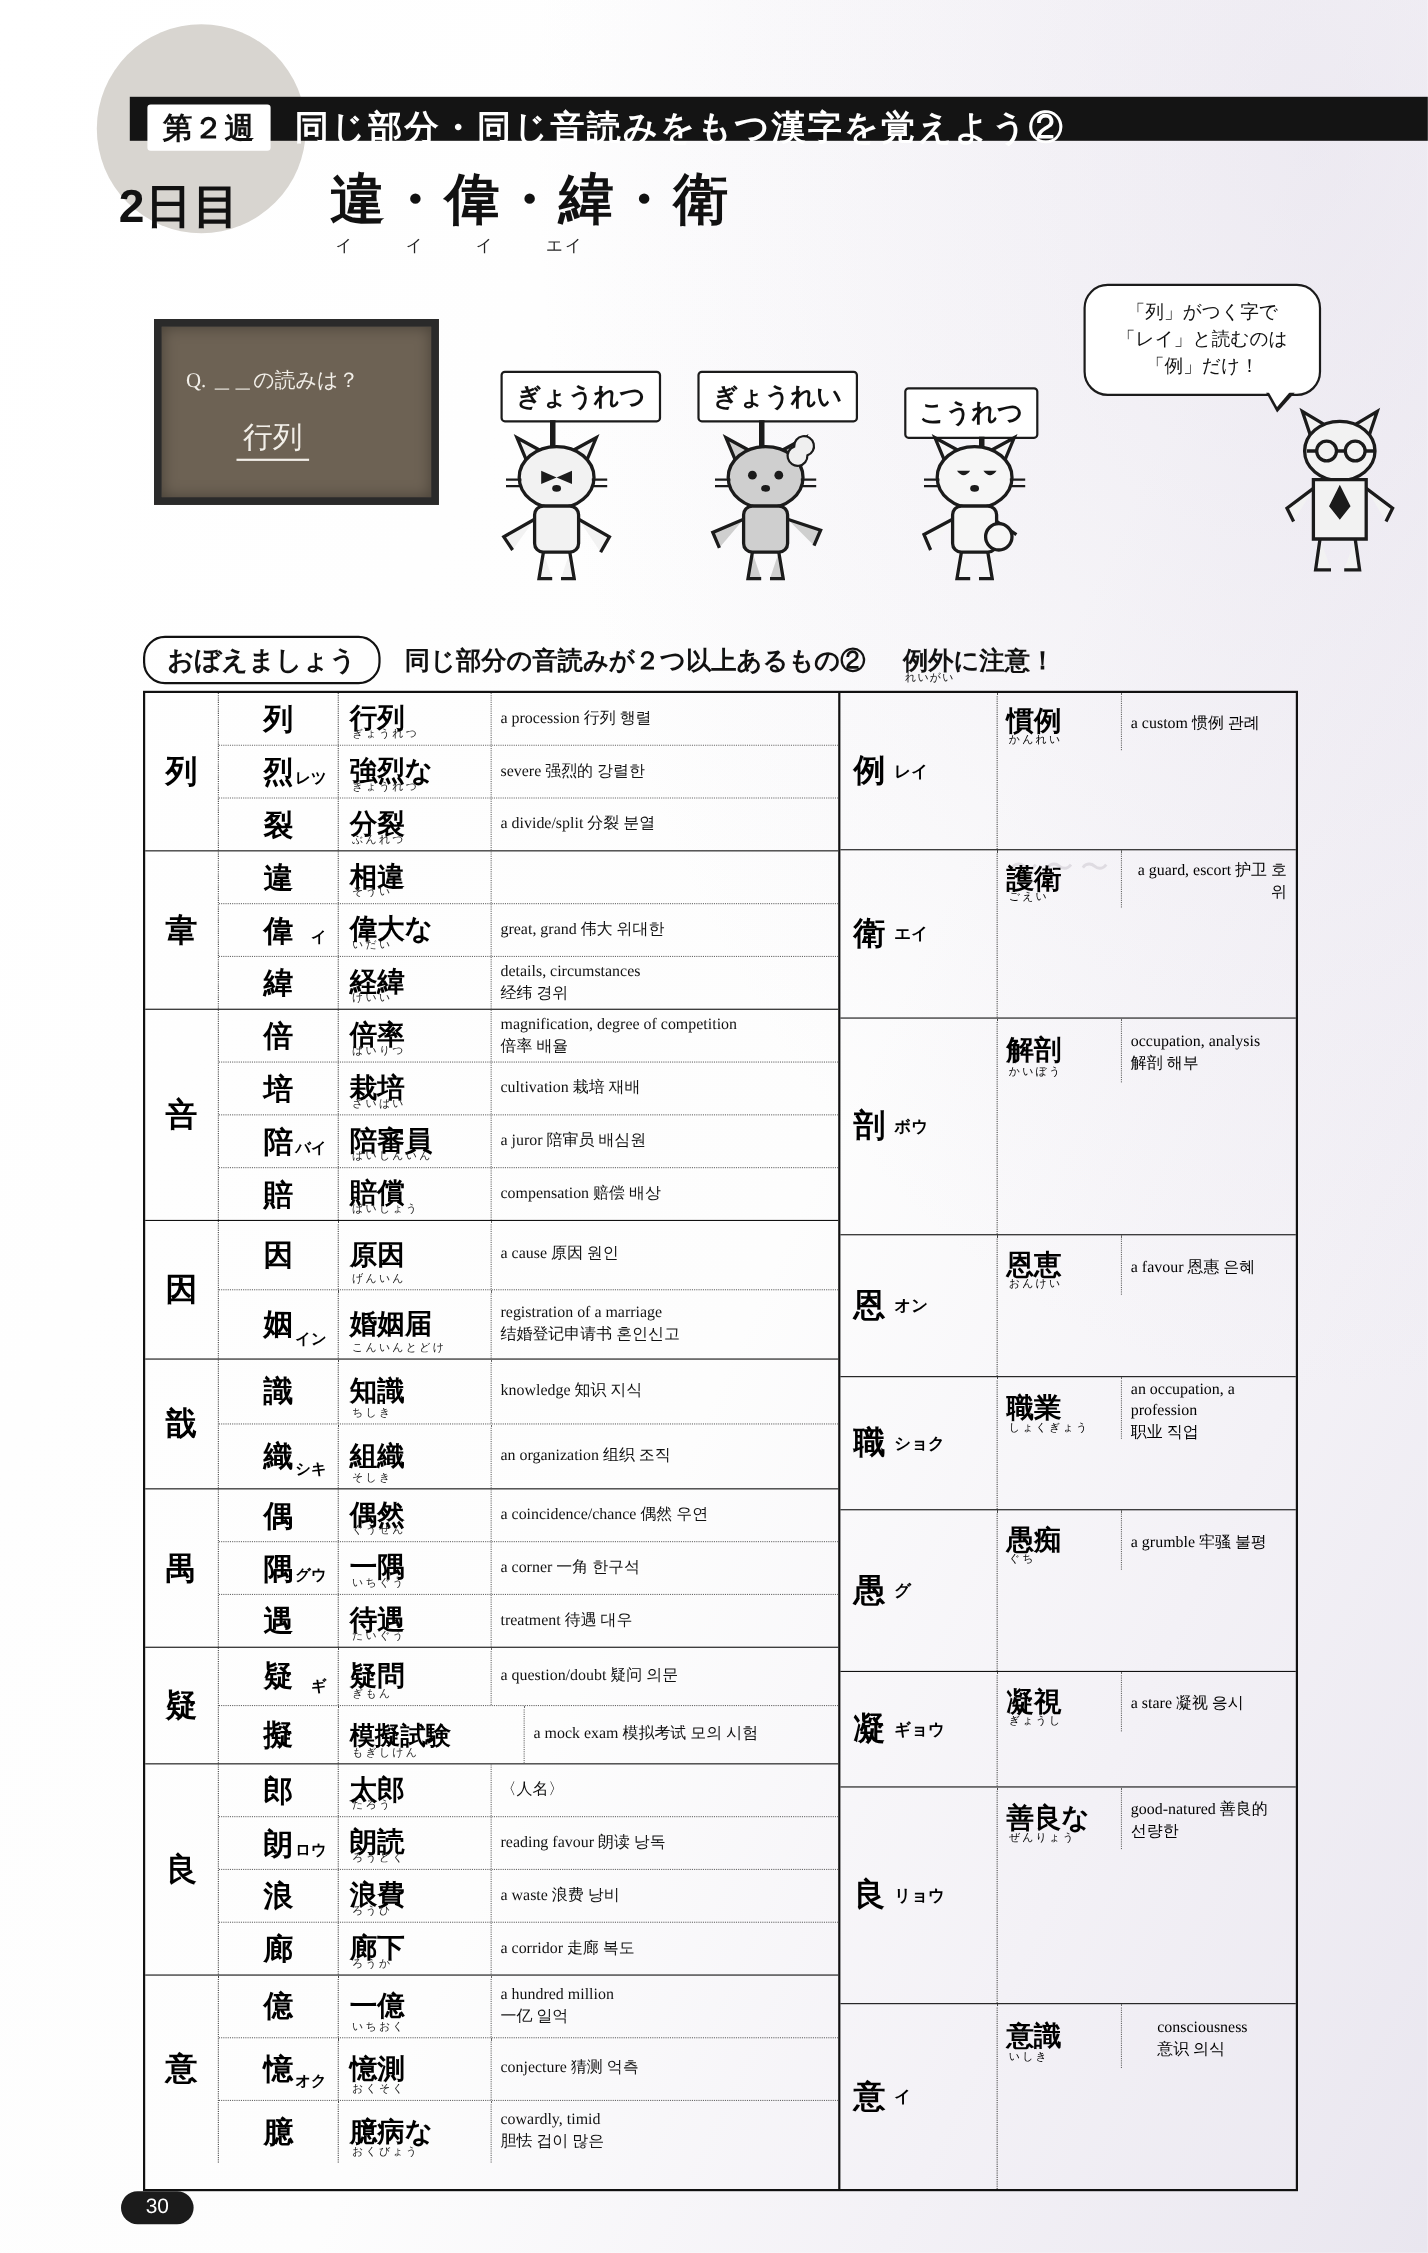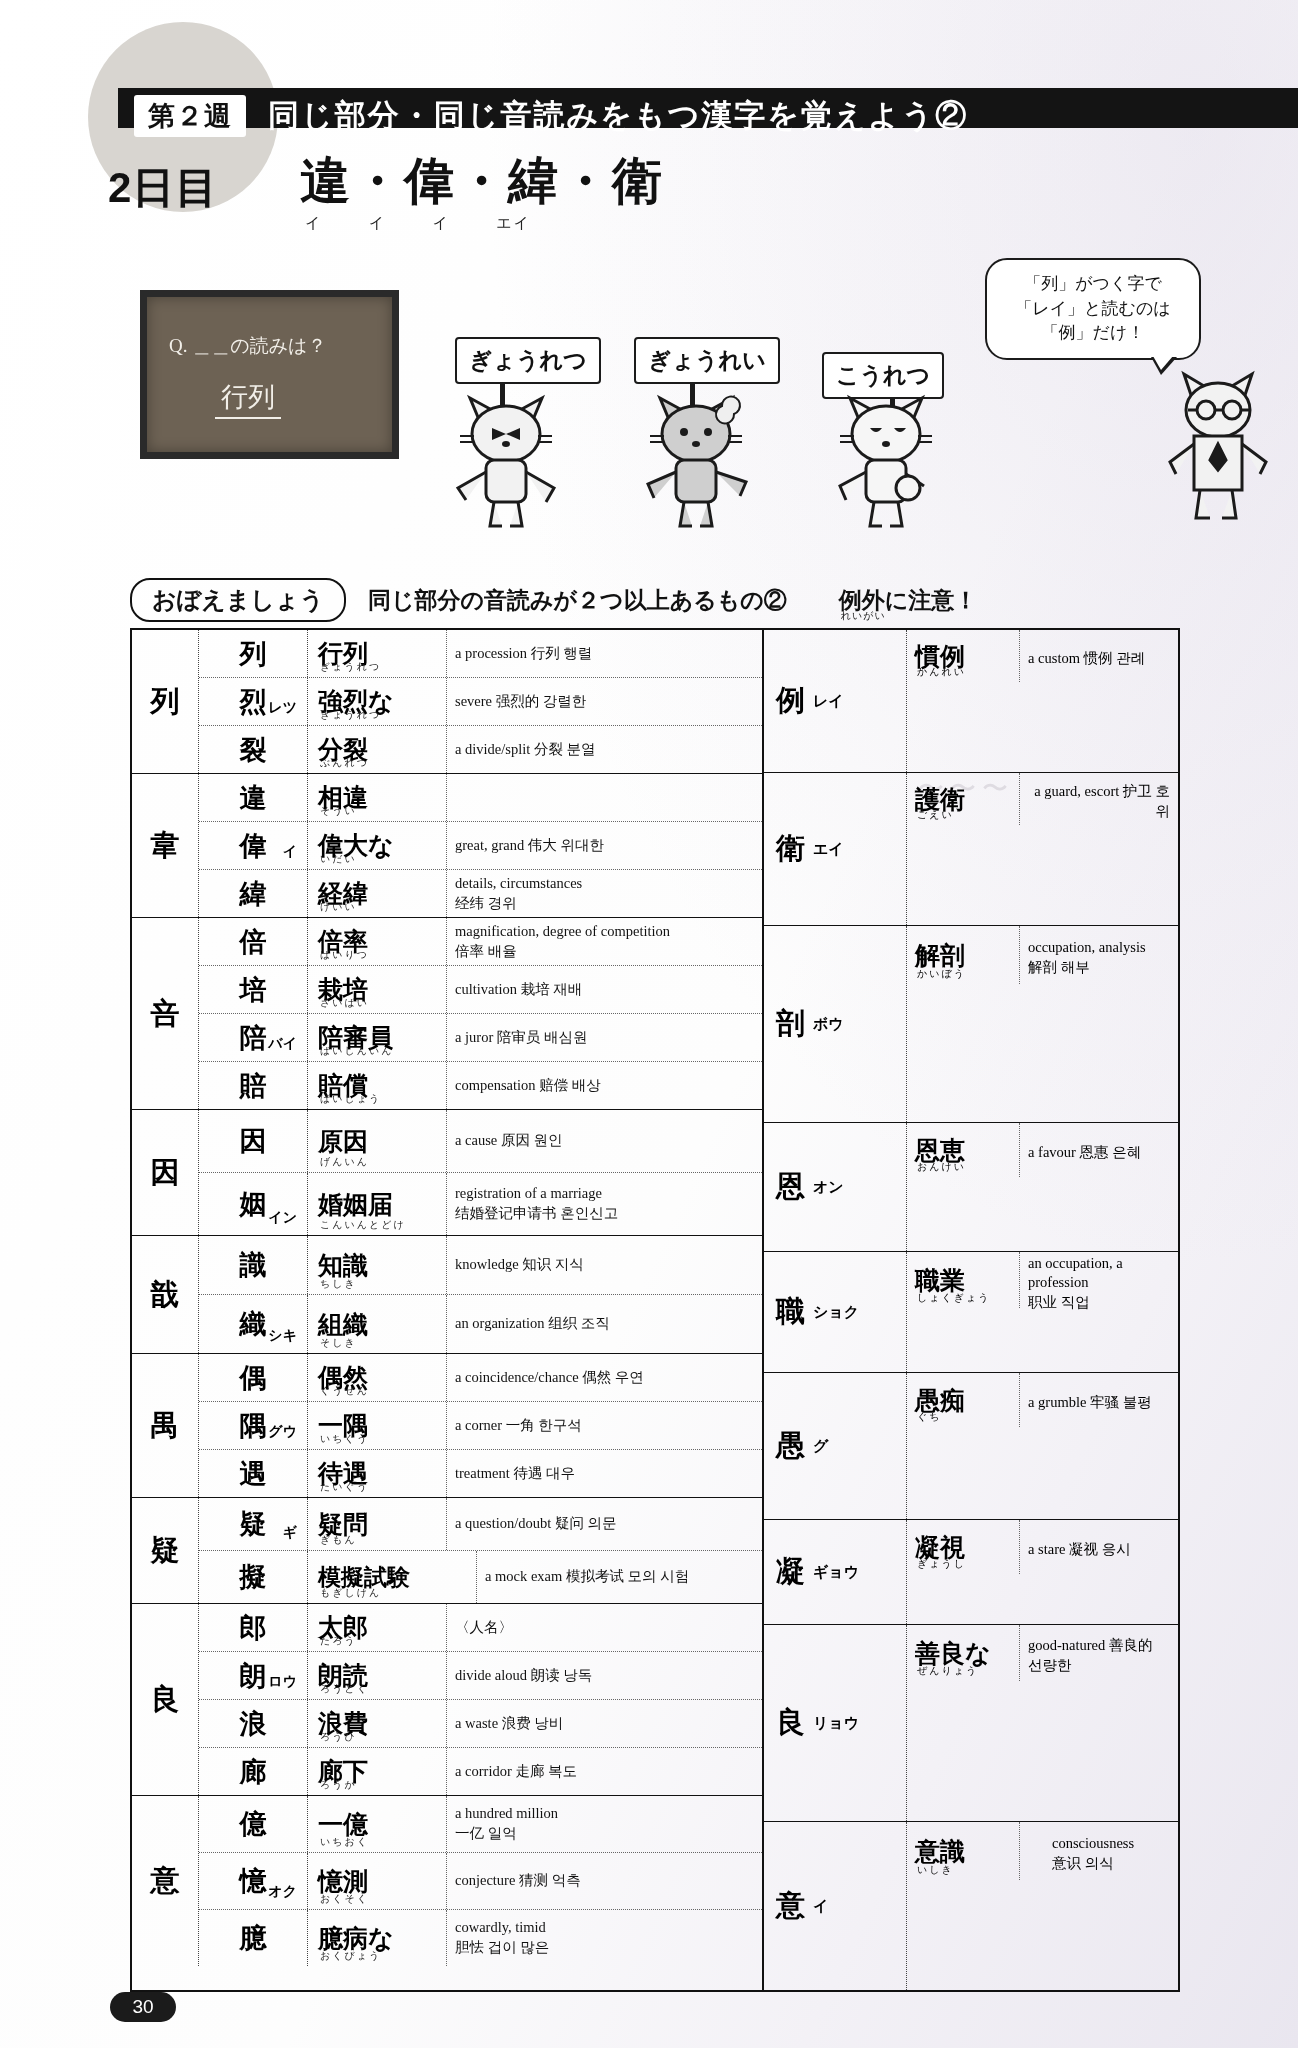--- a/index.html
+++ b/index.html
@@ -96,21 +96,21 @@
   .sec-pill{
     display:inline-block;border:2.5px solid #111;border-radius:20px;
     padding:4px 20px;font-size:24px;font-weight:bold;color:#111;
     font-family:"Liberation Sans",sans-serif;vertical-align:middle;
   }
   .sec-text{
     display:inline-block;margin-left:18px;font-size:23px;font-weight:bold;color:#111;
     font-family:"Liberation Sans",sans-serif;vertical-align:middle;
   }
   .sec-note{
-    display:inline-block;margin-left:48px;font-size:23px;font-weight:bold;color:#111;
+    display:inline-block;margin-left:30px;font-size:23px;font-weight:bold;color:#111;
     font-family:"Liberation Sans",sans-serif;vertical-align:middle;position:relative;text-align:right;
   }
   .sec-note .ruby{position:absolute;left:2px;top:24px;font-size:10px;font-weight:normal;letter-spacing:1px;}
 
   
   .tbl{
     position:absolute;left:130px;top:628px;width:1046px;
     border:2px solid #111;
     display:flex;
   }
@@ -636,21 +636,21 @@
           <div class="row">
             <div class="c-char">
               <span class="ch">朗</span>
               <span class="on">ロウ</span>
             </div>
             <div class="c-word">
               <span class="w">朗読</span>
               <span class="fur">ろうどく</span>
             </div>
             <div class="c-mean">
-              <span class="ln">divide aloud  朗读  낭독</span>
+              <span class="ln">reading favour  朗读  낭독</span>
             </div>
           </div>
           <div class="row">
             <div class="c-char">
               <span class="ch">浪</span>
               <span class="on"></span>
             </div>
             <div class="c-word">
               <span class="w">浪費</span>
               <span class="fur">ろうひ</span>

